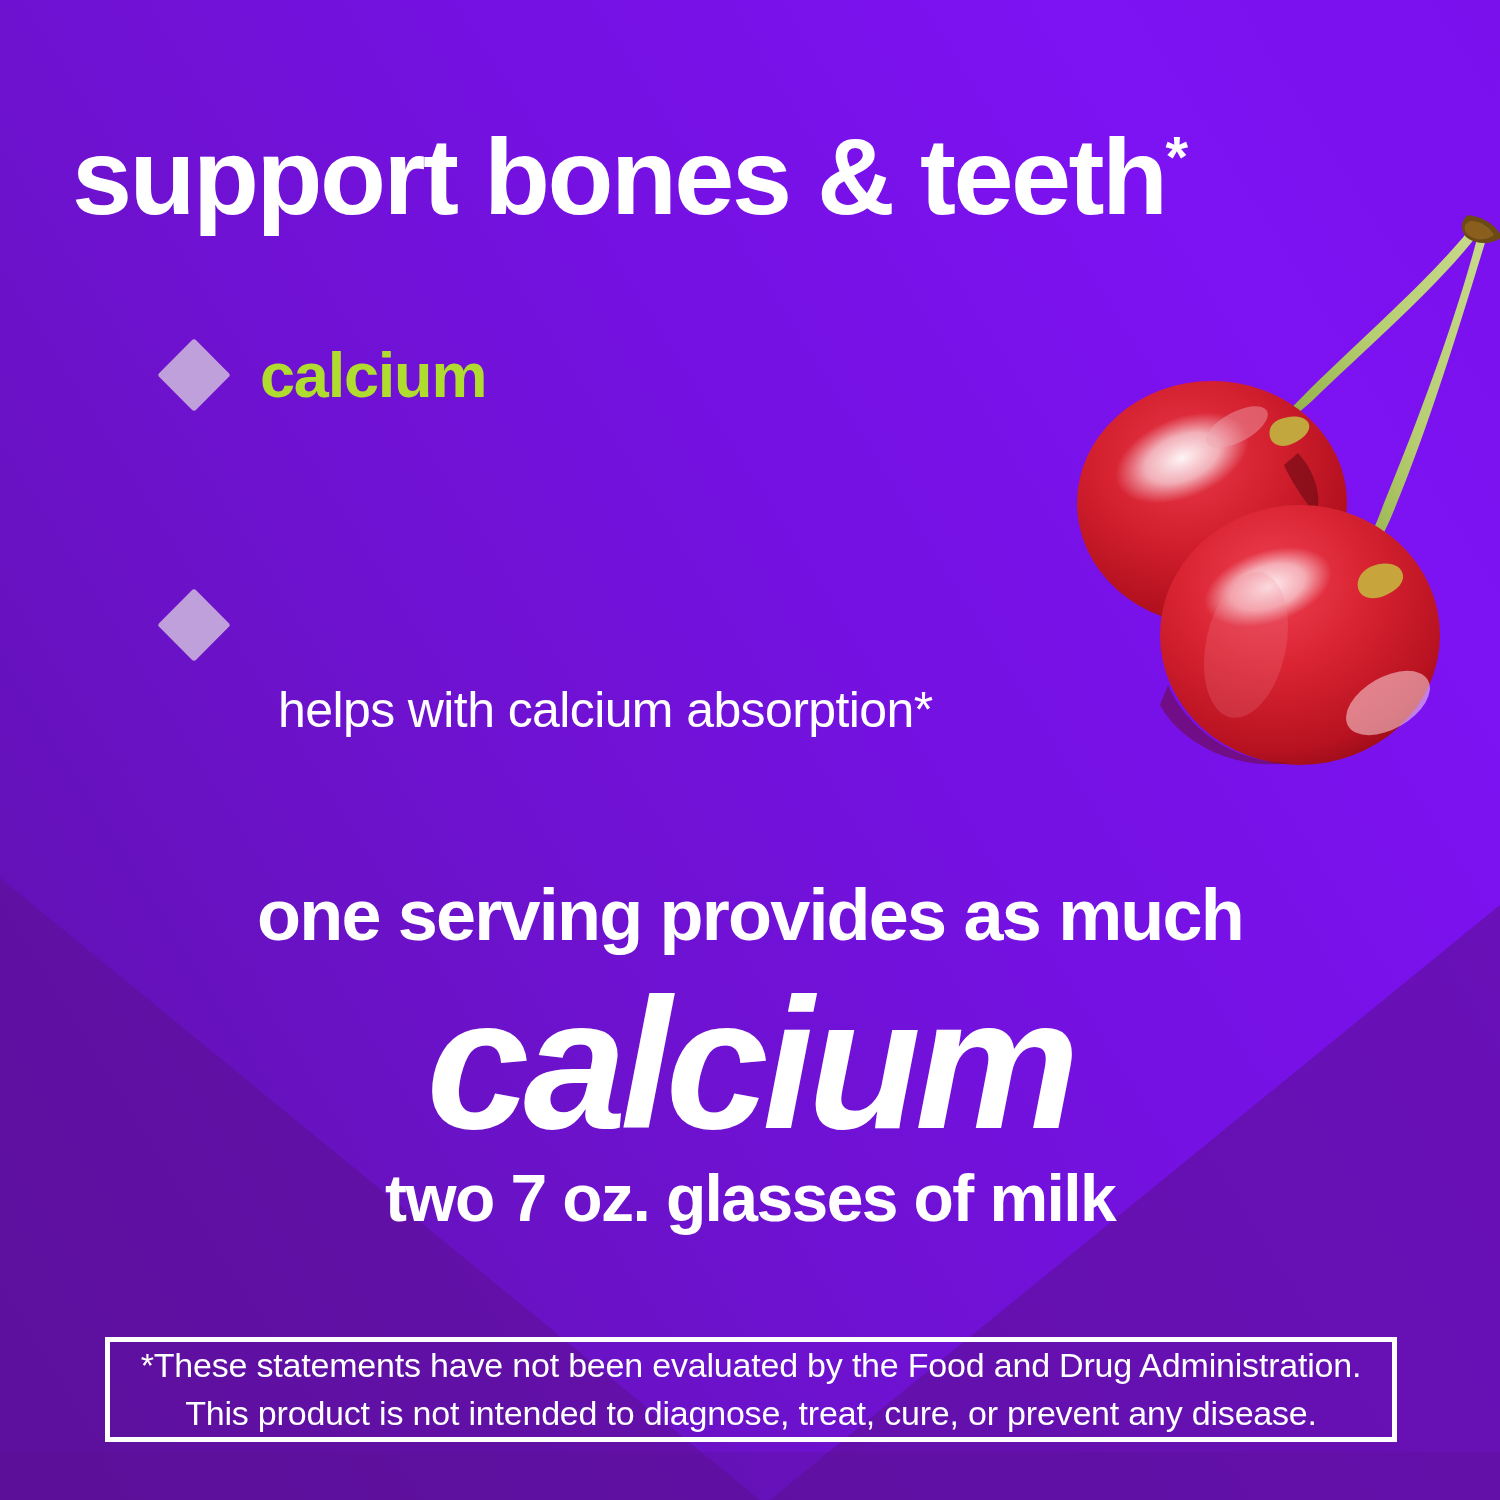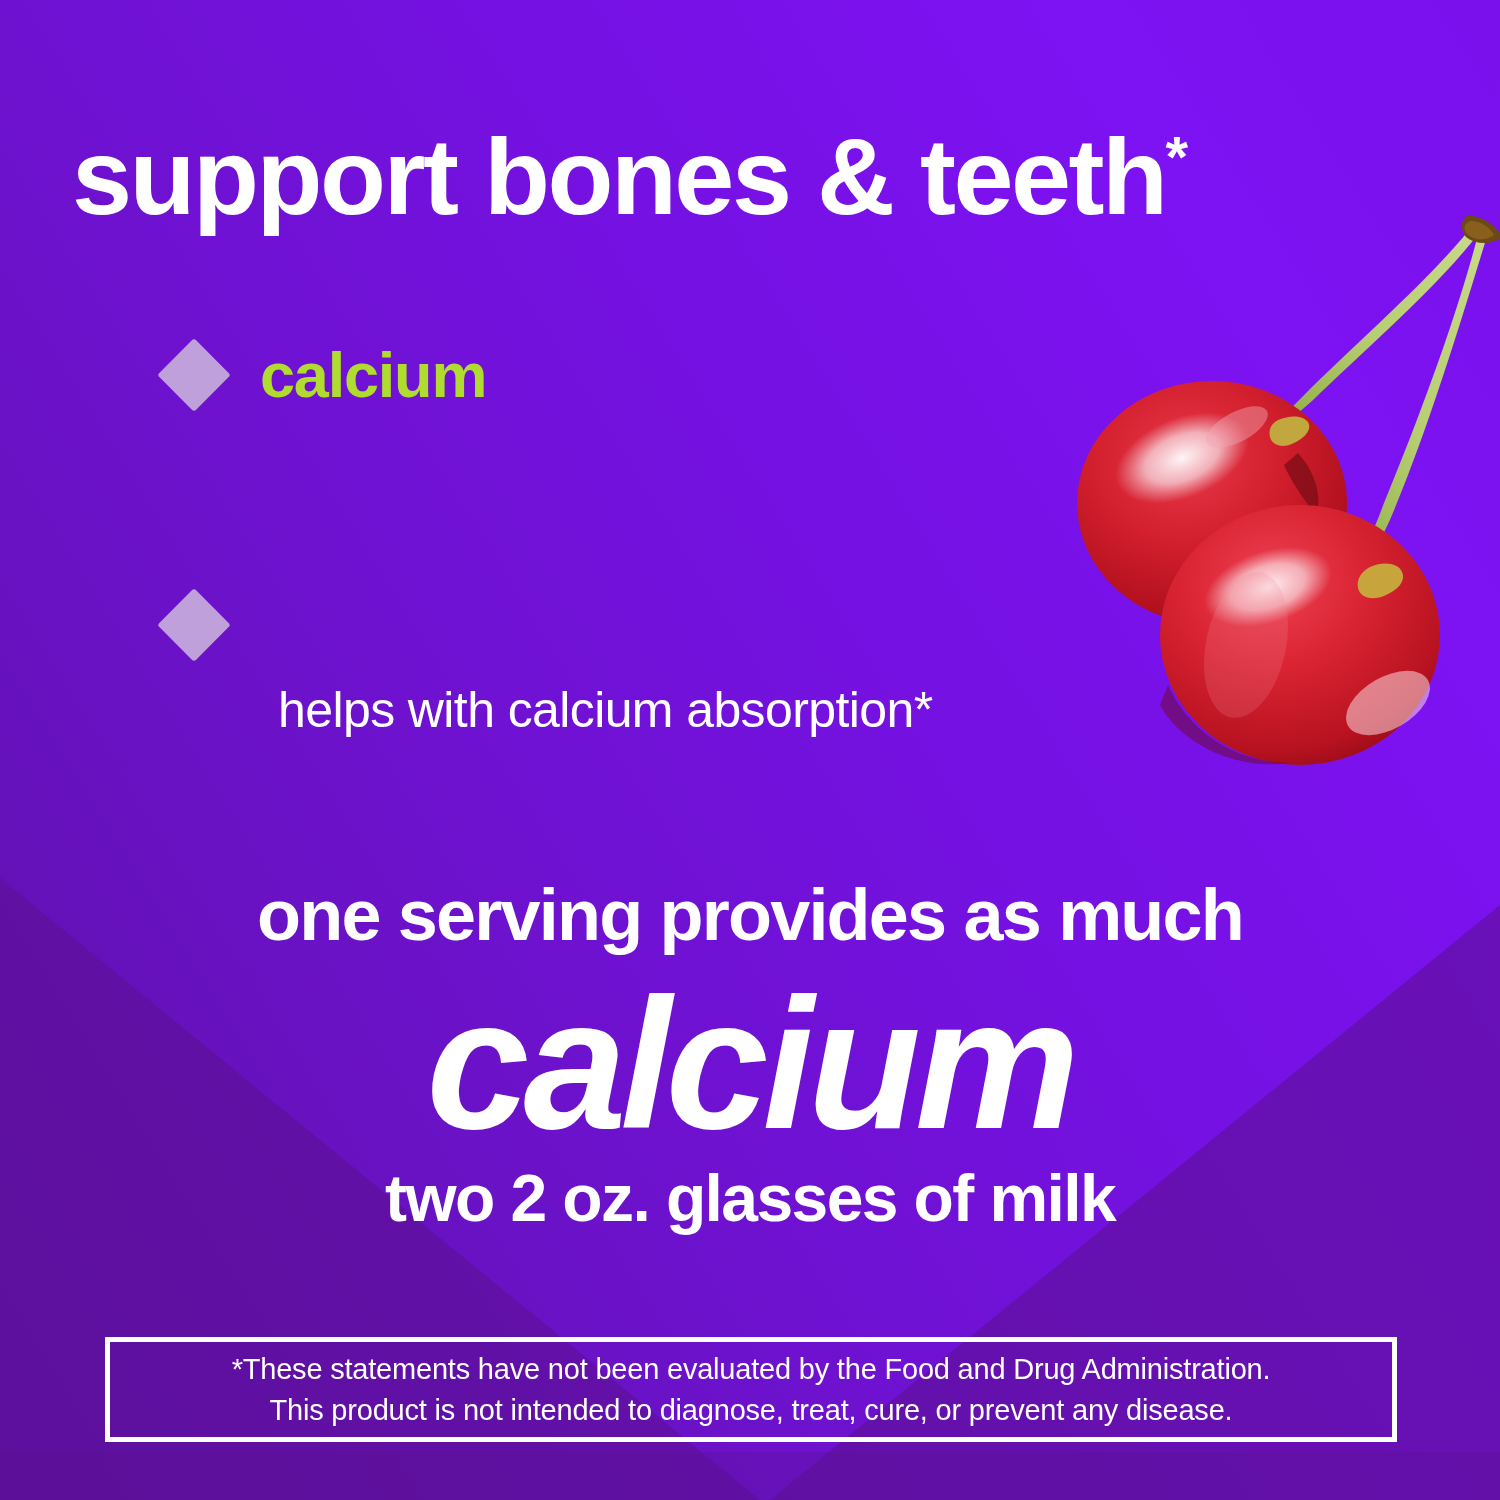--- a/index.html
+++ b/index.html
@@ -140,21 +140,21 @@
     left:105px; top:1337px;
     width:1292px; height:105px;
     border:5px solid #FFFFFF;
     display:flex;
     align-items:center;
     justify-content:center;
     text-align:center;
   }
   #disclaimer-text {
     color:#FFFFFF;
-    font-size:29px;
+    font-size:34px;
     font-weight:400;
     line-height:1.40;
     letter-spacing:-0.2px;
     padding:0 8px;
     white-space:pre-line;
   }
 
   
   #cherries {
     position:absolute;
@@ -241,21 +241,21 @@
       <ellipse cx="228" cy="372" rx="66" ry="36" transform="rotate(-18 228 372)" fill="url(#gHiB)"></ellipse>
       <ellipse cx="206" cy="430" rx="40" ry="74" transform="rotate(12 206 430)" fill="#F08898" opacity=".22"></ellipse>
       <ellipse cx="348" cy="488" rx="46" ry="26" transform="rotate(-30 348 488)" fill="#FBD9DE" opacity=".55"></ellipse>
       <path d="M128,470 C150,520 200,548 250,548 C196,556 140,528 120,490 Z" fill="#6B0912" opacity=".45"></path>
     </svg>
   </div>
 
   <div id="claim">
     <div id="claim-line1">one serving provides as much</div>
     <div id="claim-big">calcium</div>
-    <div id="claim-line3">two 2 oz. glasses of milk</div>
+    <div id="claim-line3">two 7 oz. glasses of milk</div>
   </div>
 
   <div id="disclaimer">
     <p id="disclaimer-text">*These statements have not been evaluated by the Food and Drug Administration.
 This product is not intended to diagnose, treat, cure, or prevent any disease.</p>
   </div>
 
 </div>
 
 </body></html>

